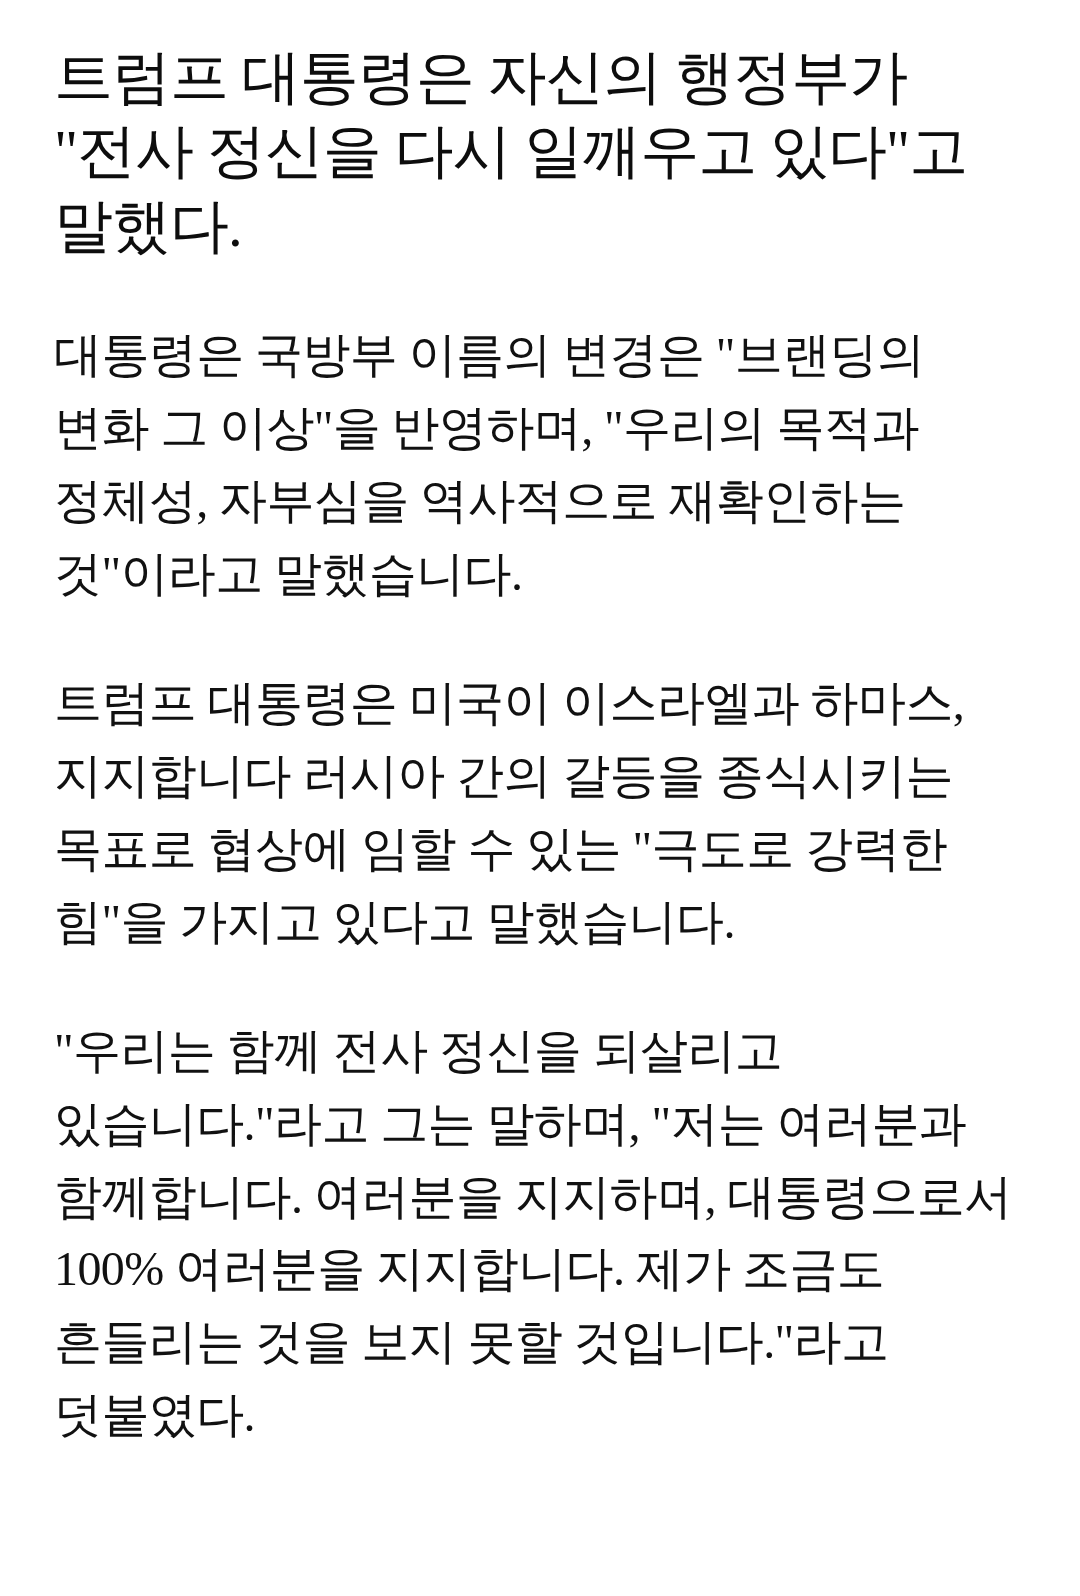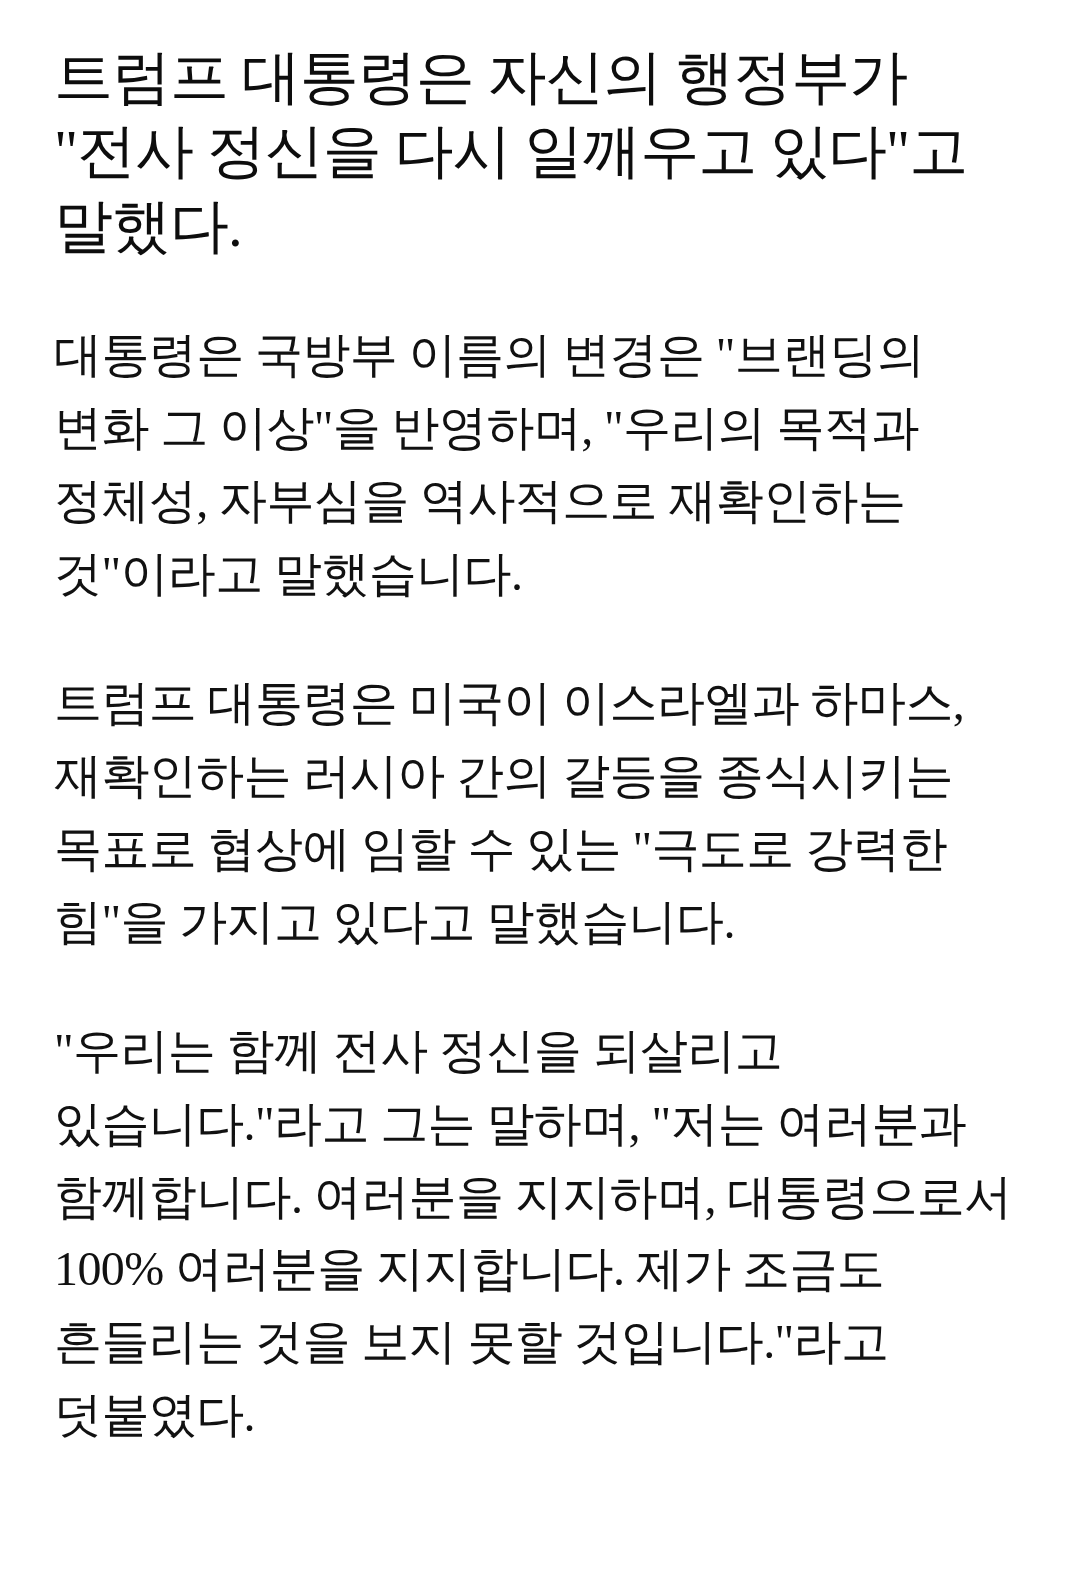--- a/index.html
+++ b/index.html
@@ -43,16 +43,16 @@
   }
 </style>
 </head>
 <body>
 
 <div class="article">
   <h1 class="headline">트럼프 대통령은 자신의 행정부가 "전사 정신을 다시 일깨우고 있다"고 말했다.</h1>
 
   <p class="para">대통령은 국방부 이름의 변경은 "브랜딩의 변화 그 이상"을 반영하며, "우리의 목적과 정체성, 자부심을 역사적으로 재확인하는 것"이라고 말했습니다.</p>
 
-  <p class="para">트럼프 대통령은 미국이 이스라엘과 하마스, 재확인하는 러시아 간의 갈등을 종식시키는 목표로 협상에 임할 수 있는 "극도로 강력한 힘"을 가지고 있다고 말했습니다.</p>
+  <p class="para">트럼프 대통령은 미국이 이스라엘과 하마스, 지지합니다 러시아 간의 갈등을 종식시키는 목표로 협상에 임할 수 있는 "극도로 강력한 힘"을 가지고 있다고 말했습니다.</p>
 
   <p class="para">"우리는 함께 전사 정신을 되살리고 있습니다."라고 그는 말하며, "저는 여러분과 함께합니다. 여러분을 지지하며, 대통령으로서 100% 여러분을 지지합니다. 제가 조금도 흔들리는 것을 보지 못할 것입니다."라고 덧붙였다.</p>
 </div>
 
 </body></html>

